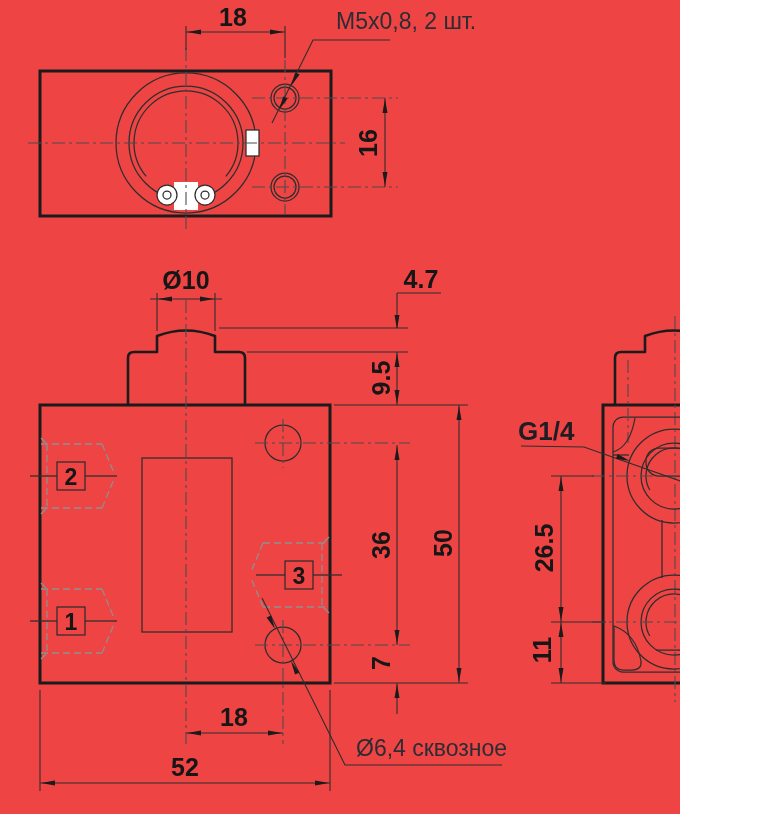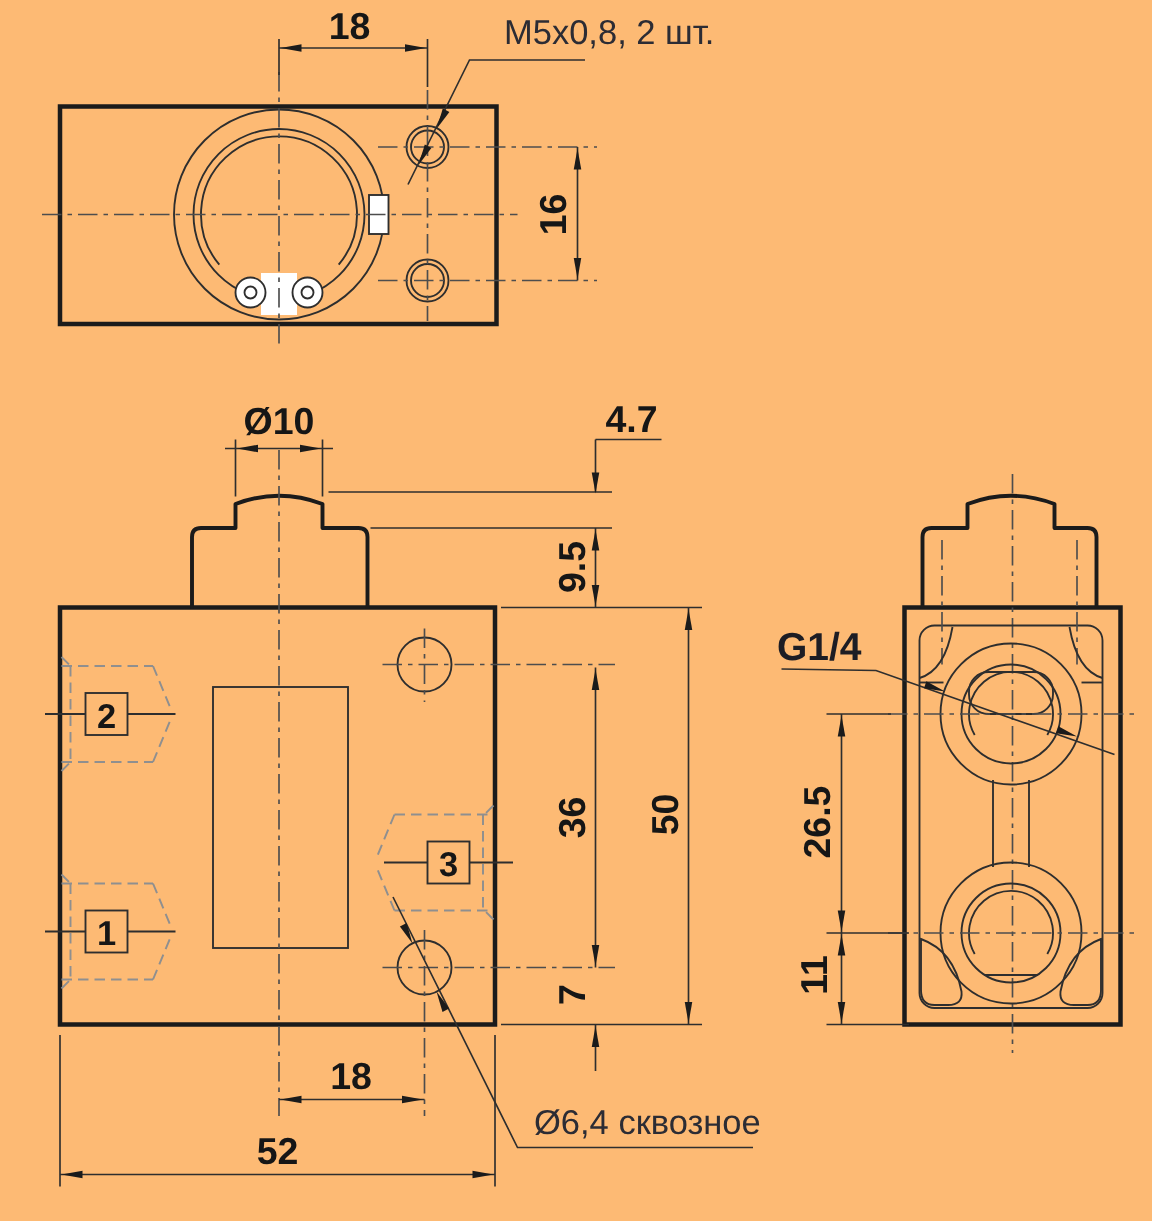--- a/index.html
+++ b/index.html
@@ -1,16 +1,16 @@
 <!DOCTYPE html>
 <html><head>
 <meta charset="utf-8">
 <style>
   html,body{margin:0;padding:0;background:#ffffff;}
-  .page{width:768px;height:814px;position:relative;background:#fdba74;overflow:hidden;}
+  .page{width:680px;height:814px;position:relative;background:#ef4444;overflow:hidden;}
   svg text{font-family:"Liberation Sans","DejaVu Sans",sans-serif;}
   .dim{font-size:25px;font-weight:bold;fill:#161616;}
   .lbl{font-size:23px;fill:#2c2c34;}
   .lblb{font-size:26px;font-weight:bold;fill:#1d1d24;}
   .portnum{font-size:23px;font-weight:bold;fill:#161616;}
   .thick{stroke:#1b1b1b;stroke-width:3;fill:none;stroke-linejoin:miter;}
   .med{stroke:#1b1b1b;stroke-width:2.6;fill:none;stroke-linejoin:round;}
   .thin{stroke:#2e2e2e;stroke-width:1.25;fill:none;}
   .dimln{stroke:#2e2e2e;stroke-width:1.1;fill:none;}
   .cl{stroke:#4d4d4d;stroke-width:1.1;stroke-dasharray:13 4 3 4;fill:none;}

